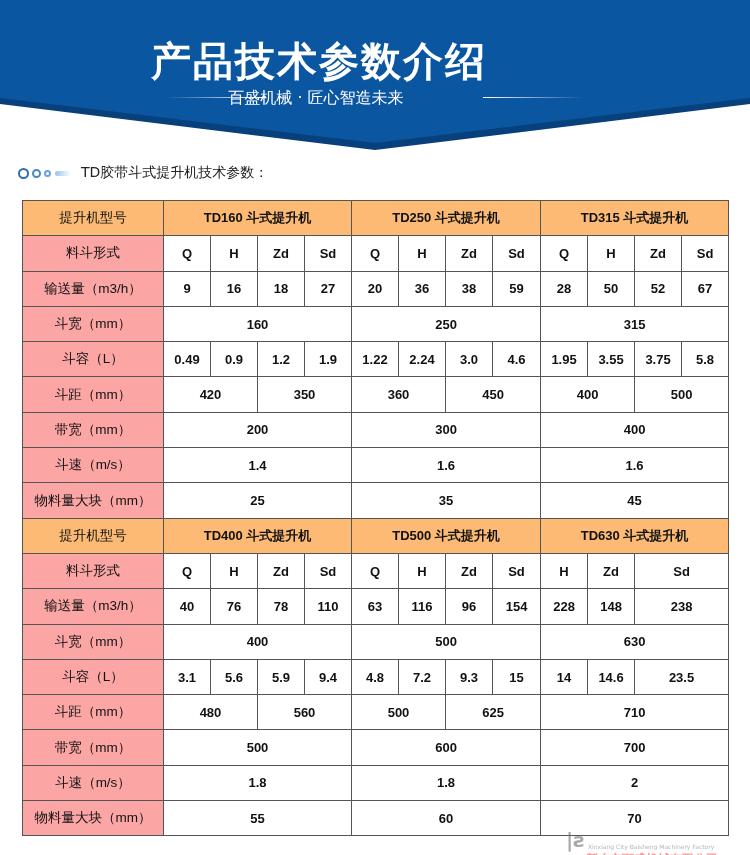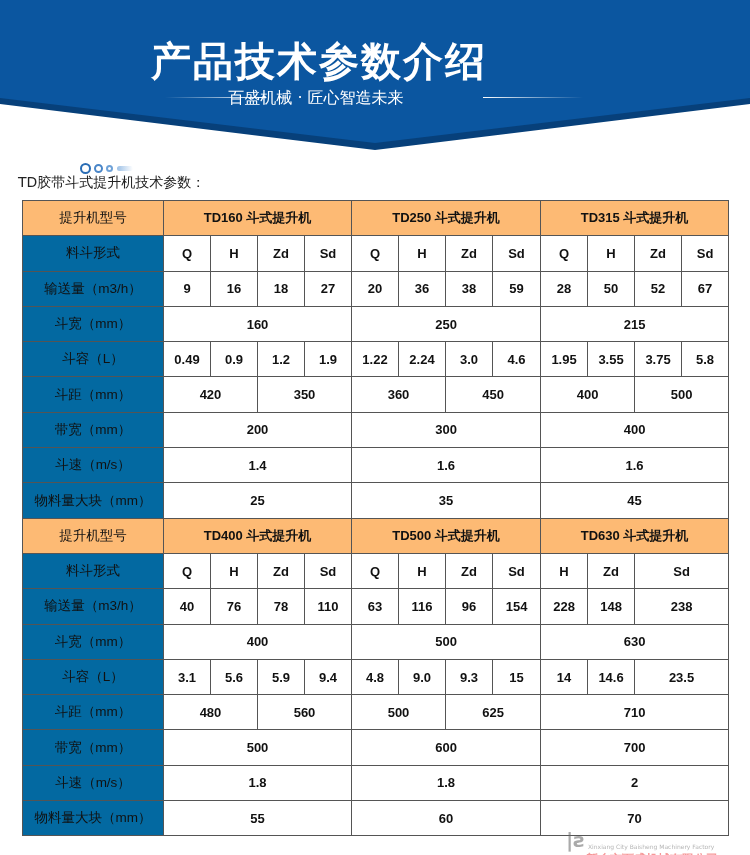--- a/index.html
+++ b/index.html
@@ -8,33 +8,33 @@
   .banner { position:absolute; left:0; top:0; width:750px; height:150px; }
   .banner svg { position:absolute; left:0; top:0; }
   .banner-title { position:absolute; left:0; width:638px; top:34px; text-align:center;
                   color:#ffffff; font-size:40px; font-weight:bold; letter-spacing:2px; }
   .banner-sub { position:absolute; left:0; width:632px; top:88px; text-align:center;
                 color:#ffffff; font-size:16px; }
   .banner-line { position:absolute; top:97px; height:1px; width:100px; }
   .banner-line.left { left:165px; background:linear-gradient(to right, rgba(255,255,255,0), #ffffff); }
   .banner-line.right { left:483px; background:linear-gradient(to right, #ffffff, rgba(255,255,255,0)); }
 
-  .section-title { position:absolute; left:18px; top:163px; height:20px; display:flex; align-items:center;flex-direction:column; }
+  .section-title { position:absolute; left:18px; top:163px; height:20px; display:flex; align-items:center; }
   .dots { display:flex; align-items:center; gap:3px; margin-right:10px; }
   .dot { border-radius:50%; border:2px solid #2a6db5; box-sizing:border-box; }
   .dot.d1 { width:11px; height:11px; }
   .dot.d2 { width:9px; height:9px; border-color:#4a86c8; }
   .dot.d3 { width:7px; height:7px; border-color:#6fa2d8; }
   .dot-tail { width:16px; height:5px; background:linear-gradient(to right,#9cc0e6,rgba(255,255,255,0)); border-radius:3px; margin-left:1px; }
   .section-label { font-size:14px; color:#222; }
 
   table.spec { position:absolute; left:22px; top:200px; width:706px; border-collapse:collapse; table-layout:fixed; }
   table.spec td { border:1px solid #555; height:34.3px; padding:0; text-align:center; vertical-align:middle;
                   font-family:"Liberation Sans","DejaVu Sans",sans-serif; font-weight:bold; font-size:13px; color:#111; }
-  table.spec td.lbl { background:#0369a1; font-weight:normal; font-size:13.5px; }
+  table.spec td.lbl { background:#fca5a5; font-weight:normal; font-size:13.5px; }
   table.spec tr.model td { background:#fdba74; }
   table.spec tr.model td.mh { font-weight:bold;margin-top:42px; }
 
   .watermark { position:absolute; left:566px; top:826px; width:180px; height:28px; opacity:0.55; color:#555; }
   .wm-logo { position:absolute; left:0; top:2px; font-size:20px; font-weight:bold; color:#666; }
   .wm-cn { position:absolute; left:20px; top:1px; font-size:12px; letter-spacing:0px; color:#ef4444; font-weight:bold;margin-top:24px; }
   .wm-en { position:absolute; left:22px; top:17px; font-size:6px; color:#777; white-space:nowrap; }
 </style>
 </head>
 <body>
@@ -111,21 +111,21 @@
     <td>59</td>
     <td>28</td>
     <td>50</td>
     <td>52</td>
     <td>67</td>
   </tr>
   <tr>
     <td class="lbl">斗宽（mm）</td>
     <td colspan="4">160</td>
     <td colspan="4">250</td>
-    <td colspan="4">215</td>
+    <td colspan="4">315</td>
   </tr>
   <tr>
     <td class="lbl">斗容（L）</td>
     <td>0.49</td>
     <td>0.9</td>
     <td>1.2</td>
     <td>1.9</td>
     <td>1.22</td>
     <td>2.24</td>
     <td>3.0</td>
@@ -203,21 +203,21 @@
     <td colspan="4">500</td>
     <td colspan="4">630</td>
   </tr>
   <tr>
     <td class="lbl">斗容（L）</td>
     <td>3.1</td>
     <td>5.6</td>
     <td>5.9</td>
     <td>9.4</td>
     <td>4.8</td>
-    <td>9.0</td>
+    <td>7.2</td>
     <td>9.3</td>
     <td>15</td>
     <td>14</td>
     <td>14.6</td>
     <td colspan="2">23.5</td>
   </tr>
   <tr>
     <td class="lbl">斗距（mm）</td>
     <td colspan="2">480</td>
     <td colspan="2">560</td>

